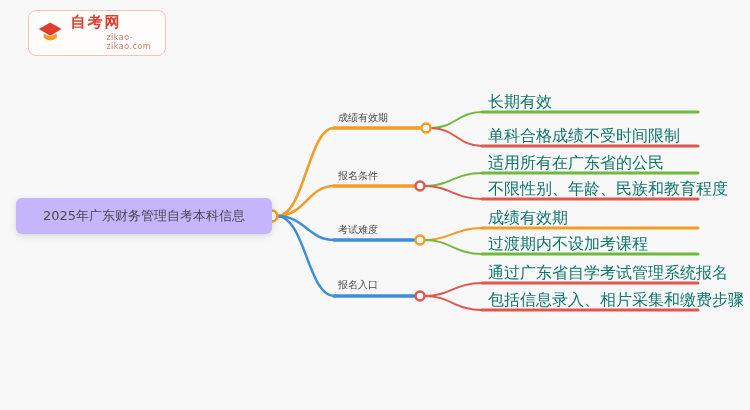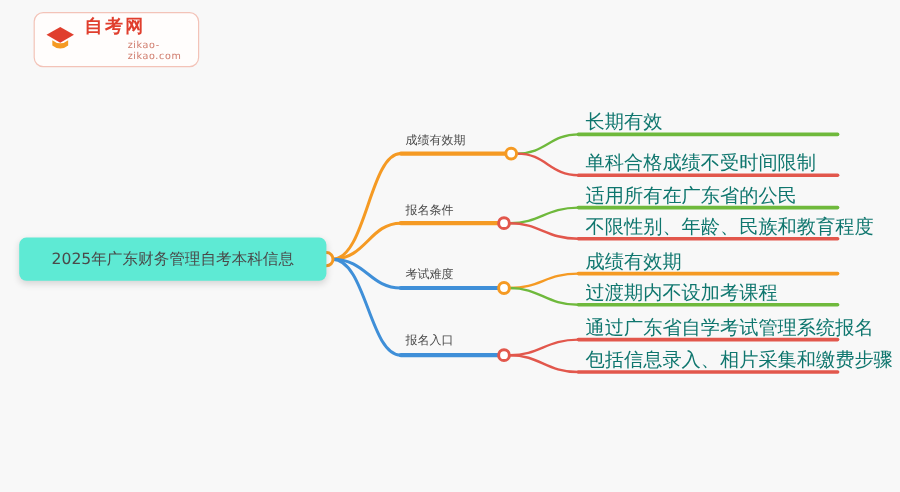--- a/index.html
+++ b/index.html
@@ -18,21 +18,21 @@
     border:1px solid #f3c3b8;border-radius:8px;background:#fffdfc;
     display:flex;align-items:center;box-sizing:border-box;padding-left:8px;
   }
   .logo-text{display:flex;flex-direction:column;margin-left:7px;line-height:1.1;}
   .logo-title{font-size:15px;font-weight:bold;color:#e03e2d;letter-spacing:2px;}
   .logo-domain{font-size:8px;color:#cf7a6a;letter-spacing:0.5px;margin-top:3px;margin-left:36px;}
 
   
   .root-node{
     position:absolute;left:16px;top:198px;width:256px;height:36px;
-    background:#5eead4;border-radius:6px;
+    background:#c4b5fd;border-radius:6px;
     box-shadow:0 2px 6px rgba(0,0,0,0.14);
     display:flex;align-items:center;justify-content:center;
     font-size:13px;color:#4a4a4a;white-space:nowrap;
   }
 
   .branch-label{
     position:absolute;font-size:10px;color:#4a4a4a;white-space:nowrap;
     height:17px;line-height:17px;
   }
   .leaf-label{

